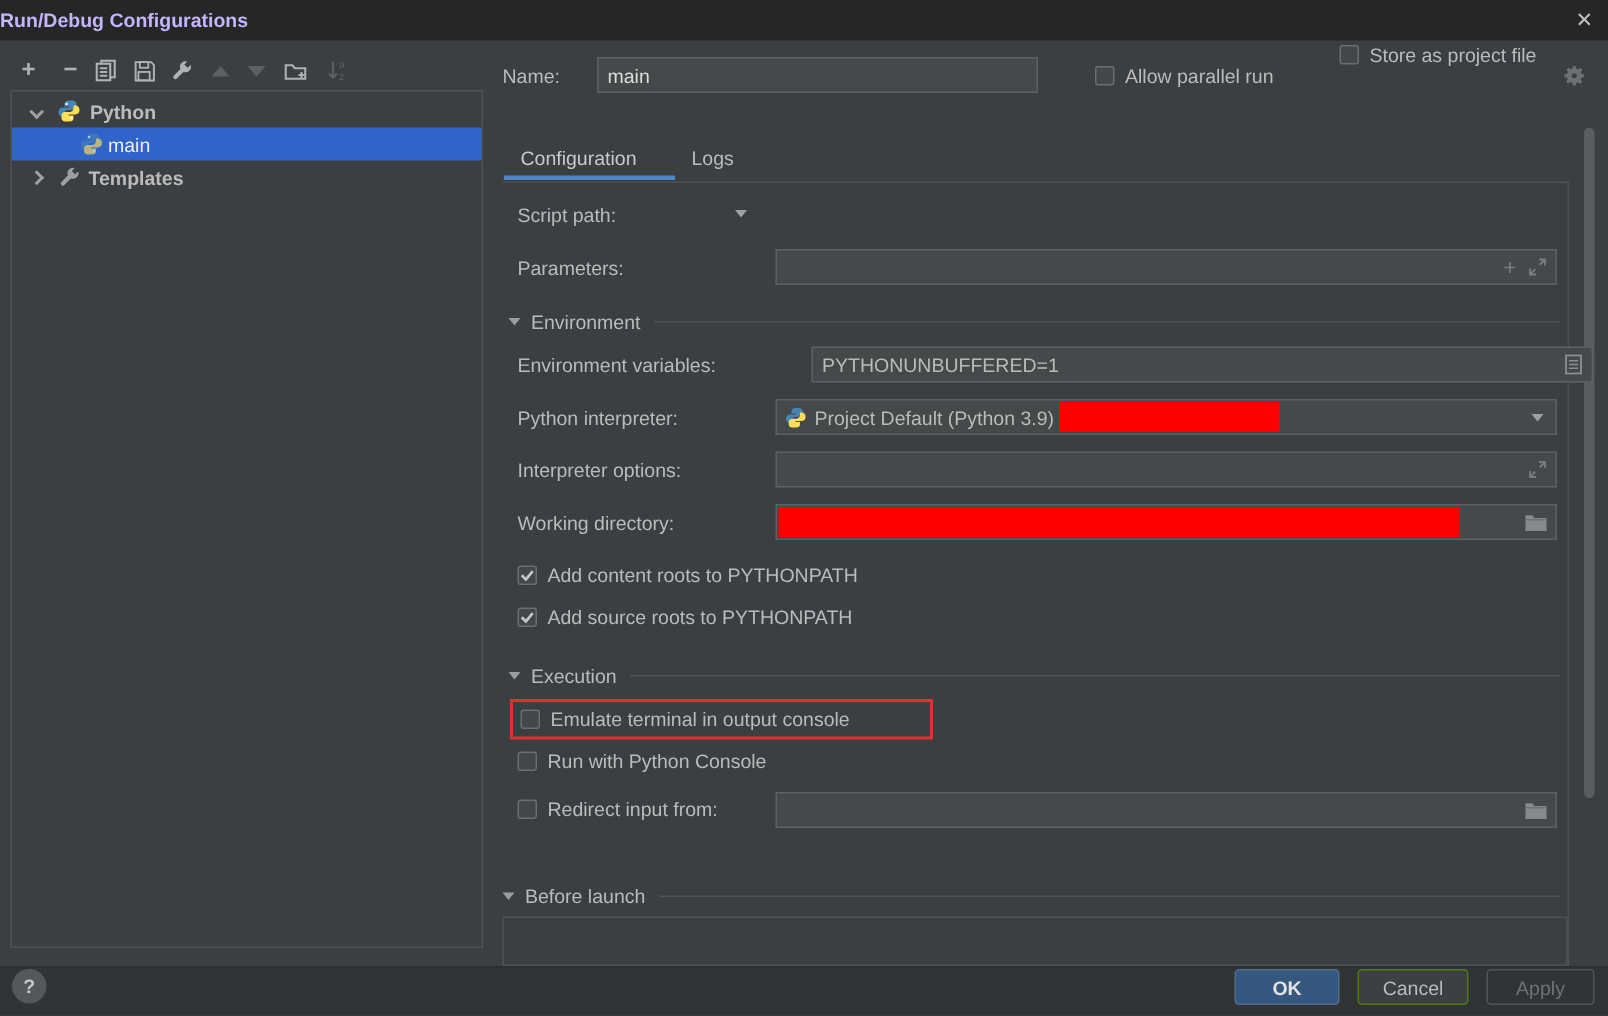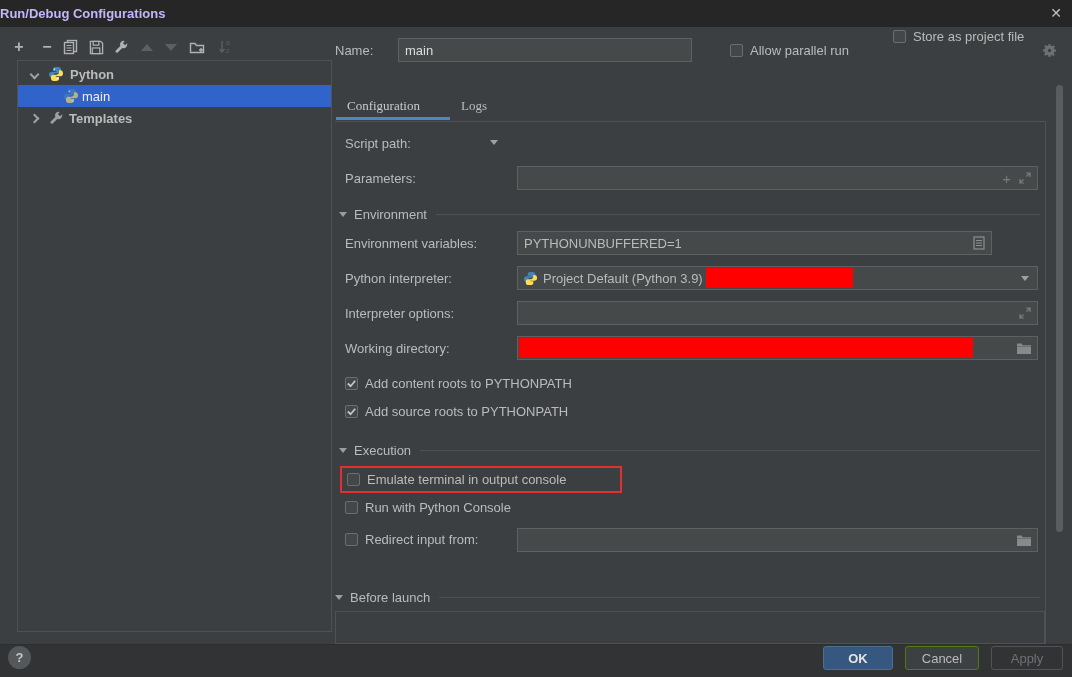--- a/index.html
+++ b/index.html
@@ -17,21 +17,21 @@
            color:#c4b5fd; font-weight:bold; }
   .close-x { right:10px; top:5px; color:#c0c0c0; font-size:14px; cursor:pointer; }
 
   
   .tb-btn { top:38px; width:18px; height:18px; display:flex; align-items:center; justify-content:center; }
   .plusminus { color:#afb1b3; font-size:16px; font-weight:bold; line-height:16px; }
   .tri-up-d { width:0; height:0; border-left:6px solid transparent; border-right:6px solid transparent; border-bottom:7px solid #5d6062; }
   .tri-dn-d { width:0; height:0; border-left:6px solid transparent; border-right:6px solid transparent; border-top:7px solid #5d6062; }
 
   
-  .tree-panel { left:17px; top:60px; width:315px; height:572px; border:1px solid #515151; }
+  .tree-panel { left:7px; top:60px; width:315px; height:572px; border:1px solid #515151; }
   .tree-row { position:absolute; left:0; width:313px; height:22px; display:flex; align-items:center; }
   .tree-row.sel { background:#3164ca; color:#eeeeee; }
   .chev { width:7px; height:7px; border-right:2px solid #9da1a3; border-bottom:2px solid #9da1a3; display:inline-block; }
   .chev.down { transform:rotate(45deg); }
   .chev.right { transform:rotate(-45deg); }
   .bold { font-weight:bold; }
 
   
   .lbl { height:16px; line-height:16px; white-space:nowrap; }
   .field { background:#45494a; border:1px solid #5e6163; height:24px; display:flex; align-items:center; color:#bbbbbb; }
@@ -46,21 +46,21 @@
   .cb-box { width:13px; height:13px; border:1px solid #6b6e70; background:#43474a; border-radius:2px;
             display:flex; align-items:center; justify-content:center; flex:none; }
 
   
   .sec { display:flex; align-items:center; height:15px; }
   .sec .tri { width:0; height:0; border-left:4px solid transparent; border-right:4px solid transparent;
               border-top:5px solid #9a9d9f; margin-right:7px; }
   .sec .line { flex:1; height:1px; background:#515151; margin-left:9px; }
 
   
-  .tab { height:20px; line-height:20px; cursor:pointer;font-family:Liberation Serif, serif; }
+  .tab { height:20px; line-height:20px; cursor:pointer; }
   .tab.active { color:#c8cacc; }
   .tab-underline { background:#4a88c7; }
   .hline { background:#515151; }
 
   
   .footer { left:0; top:644px; width:1072px; height:33px; background:#313335; border-top:1px solid #2c2e2f; }
   .btn { height:24px; border-radius:3px; display:flex; align-items:center; justify-content:center;
          font-size:13px; cursor:pointer; }
   .btn-ok { background:#365880; border:1px solid #4c708c; color:#e3e3e3; font-weight:bold; }
   .btn-cancel { background:#3c4043; border:1px solid #4d7c0f; color:#bbbbbb; }
@@ -192,21 +192,21 @@
     </svg>
   </div>
 
   <div class="abs sec" style="left:339px;top:207px;width:701px">
     <span class="tri"></span>
     <span>Environment</span>
     <span class="line"></span>
   </div>
 
   <div class="abs lbl" style="left:345px;top:236px">Environment variables:</div>
-  <div class="abs field" style="left:517px;top:231px;width:475px">
+  <div class="abs field" style="left:541px;top:231px;width:521px">
     <span style="padding-left:6px;white-space:nowrap">PYTHONUNBUFFERED=1</span>
     <div class="spacer"></div>
     <svg width="12" height="14" viewBox="0 0 12 14" style="margin-right:6px">
       <rect x="1" y="1" width="10" height="12" fill="none" stroke="#8c8f91" stroke-width="1.2"></rect>
       <path d="M3 4.5h6M3 7h6M3 9.5h6" stroke="#8c8f91" stroke-width="1.1"></path>
     </svg>
   </div>
 
   <div class="abs lbl" style="left:345px;top:271px">Python interpreter:</div>
   <div class="abs field" style="left:517px;top:266px;width:521px">

